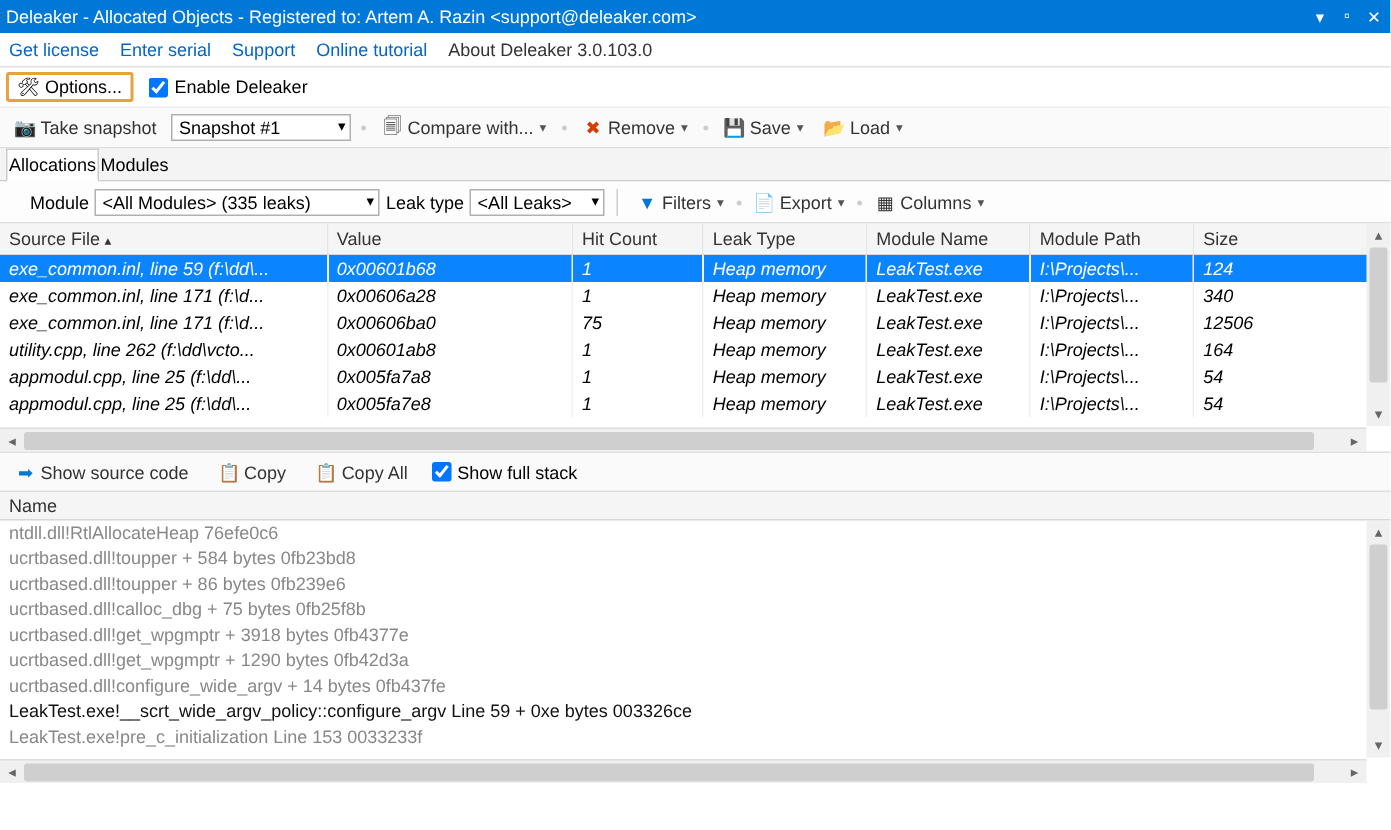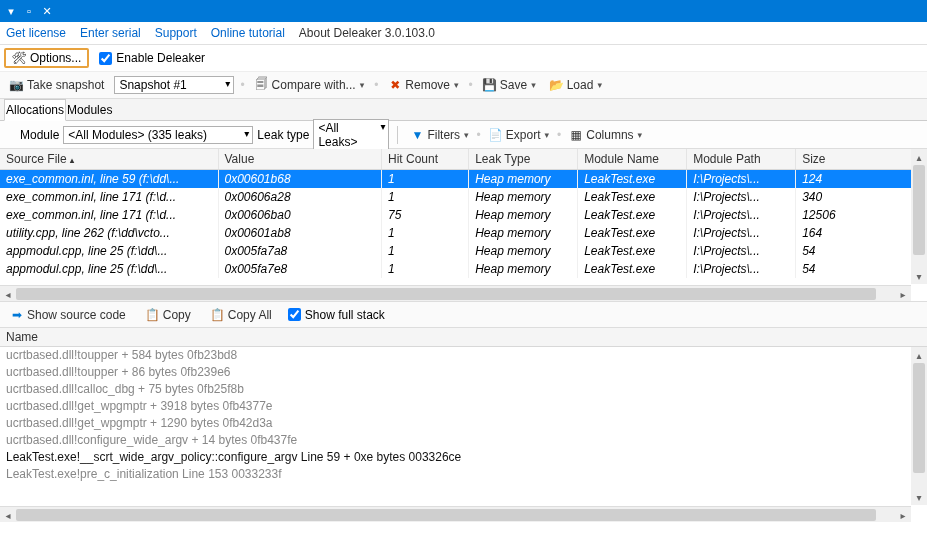--- a/index.html
+++ b/index.html
@@ -58,20 +58,21 @@
 .stack-list{ list-style:none; }
 .stack-list li{ padding:1px 6px; color:#888; height:17px; white-space:nowrap;}
 .stack-list li.active{ color:#111;}
 
 .ico{ display:inline-flex; width:14px; height:14px; align-items:center; justify-content:center;}
 </style>
 </head>
 <body>
 
 <div class="titlebar">
+  <span class="titlebar-text">Deleaker - Allocated Objects - Registered to: Artem A. Razin &lt;support@deleaker.com&gt;</span>
   <div class="win-controls">
     <span class="win-btn">▾</span>
     <span class="win-btn">▫</span>
     <span class="win-btn">✕</span>
   </div>
 </div>
 
 <div class="menubar">
   <span class="menu-link">Get license</span>
   <span class="menu-link">Enter serial</span>
@@ -128,21 +129,21 @@
   <div class="tab active">Allocations</div>
   <div class="tab">Modules</div>
 </div>
 
 <div class="filter-row">
   <span>Module</span>
   <div class="dd" style="width:190px">
     <span>&lt;All Modules&gt;  (335 leaks)</span>
   </div>
   <span>Leak type</span>
-  <div class="dd" style="width:76px">
+  <div class="dd" style="width:90px">
     <span>&lt;All Leaks&gt;</span>
   </div>
   <span class="vsep"></span>
   <div class="tb-item">
     <span class="ico" style="color:#0078d7">▼</span>
     <span>Filters</span>
     <span class="arrow">▾</span>
   </div>
   <span style="color:#ccc">•</span>
   <div class="tb-item">
@@ -264,20 +265,21 @@
   </div>
   <label class="chk">
     <input type="checkbox" checked="" style="">
     <span>Show full stack</span>
   </label>
 </div>
 
 <div class="stack-header">Name</div>
 <div class="stack-wrap">
   <ul class="stack-list" id="stack-list">
+      <li>ntdll.dll!RtlAllocateHeap 76efe0c6</li>
       <li>ucrtbased.dll!toupper + 584 bytes 0fb23bd8</li>
       <li>ucrtbased.dll!toupper + 86 bytes 0fb239e6</li>
       <li>ucrtbased.dll!calloc_dbg + 75 bytes 0fb25f8b</li>
       <li>ucrtbased.dll!get_wpgmptr + 3918 bytes 0fb4377e</li>
       <li>ucrtbased.dll!get_wpgmptr + 1290 bytes 0fb42d3a</li>
       <li>ucrtbased.dll!configure_wide_argv + 14 bytes 0fb437fe</li>
       <li class="active">LeakTest.exe!__scrt_wide_argv_policy::configure_argv Line 59 + 0xe bytes 003326ce</li>
       <li>LeakTest.exe!pre_c_initialization Line 153 0033233f</li>
     </ul>
   <div class="vscroll" style="top:0;height:158px">

